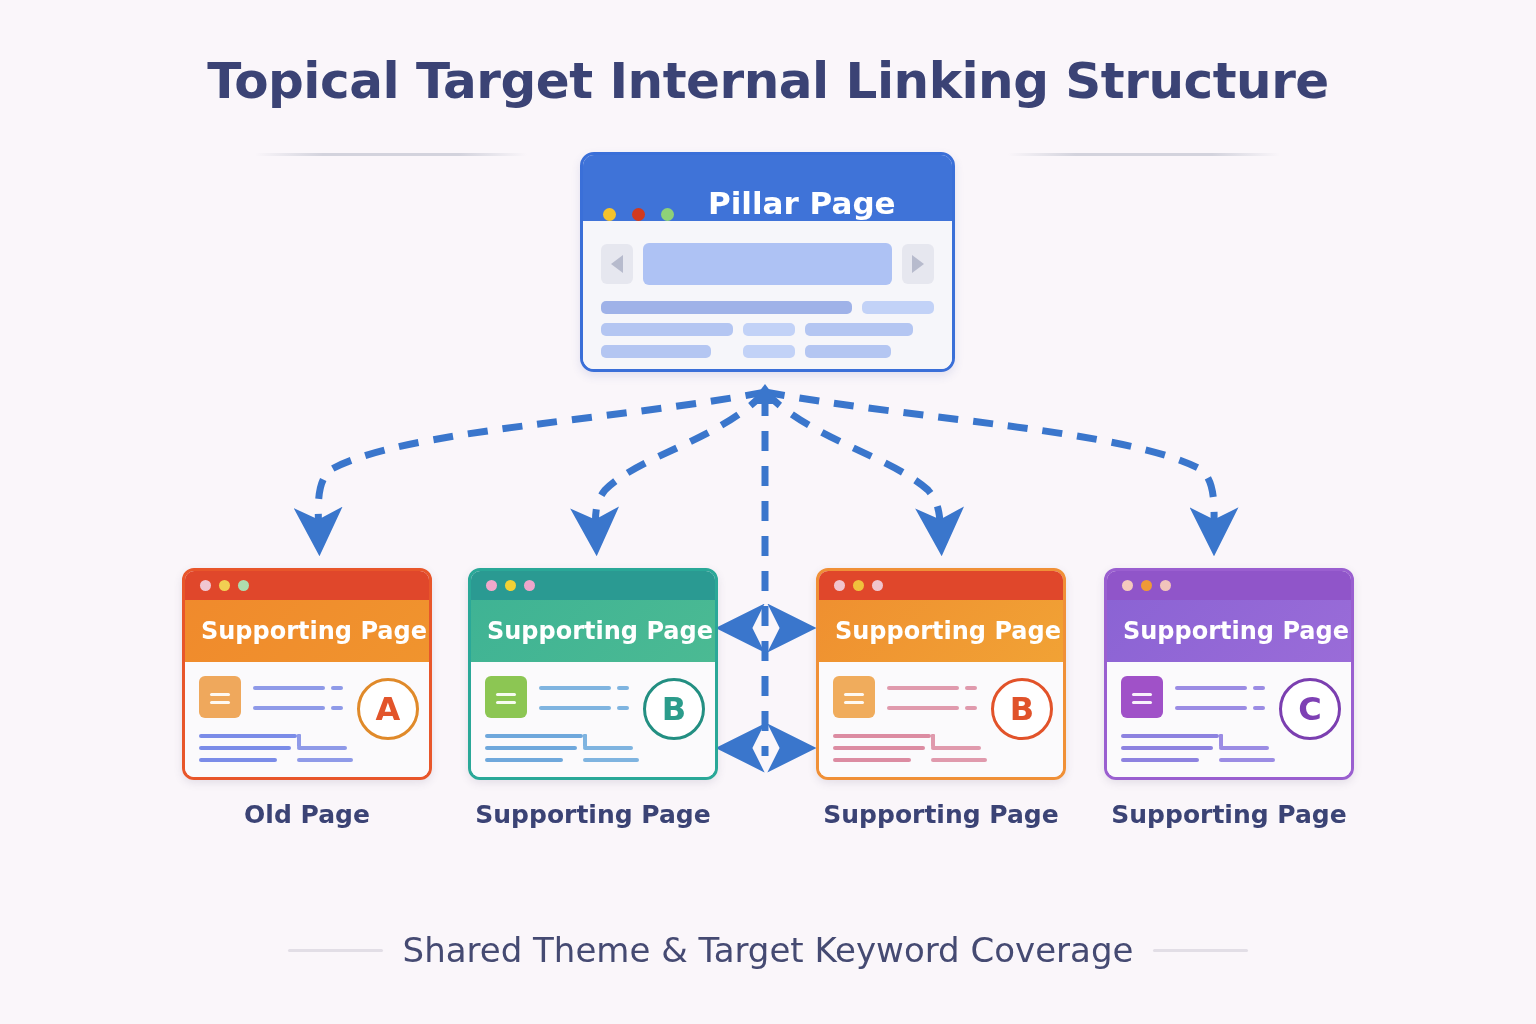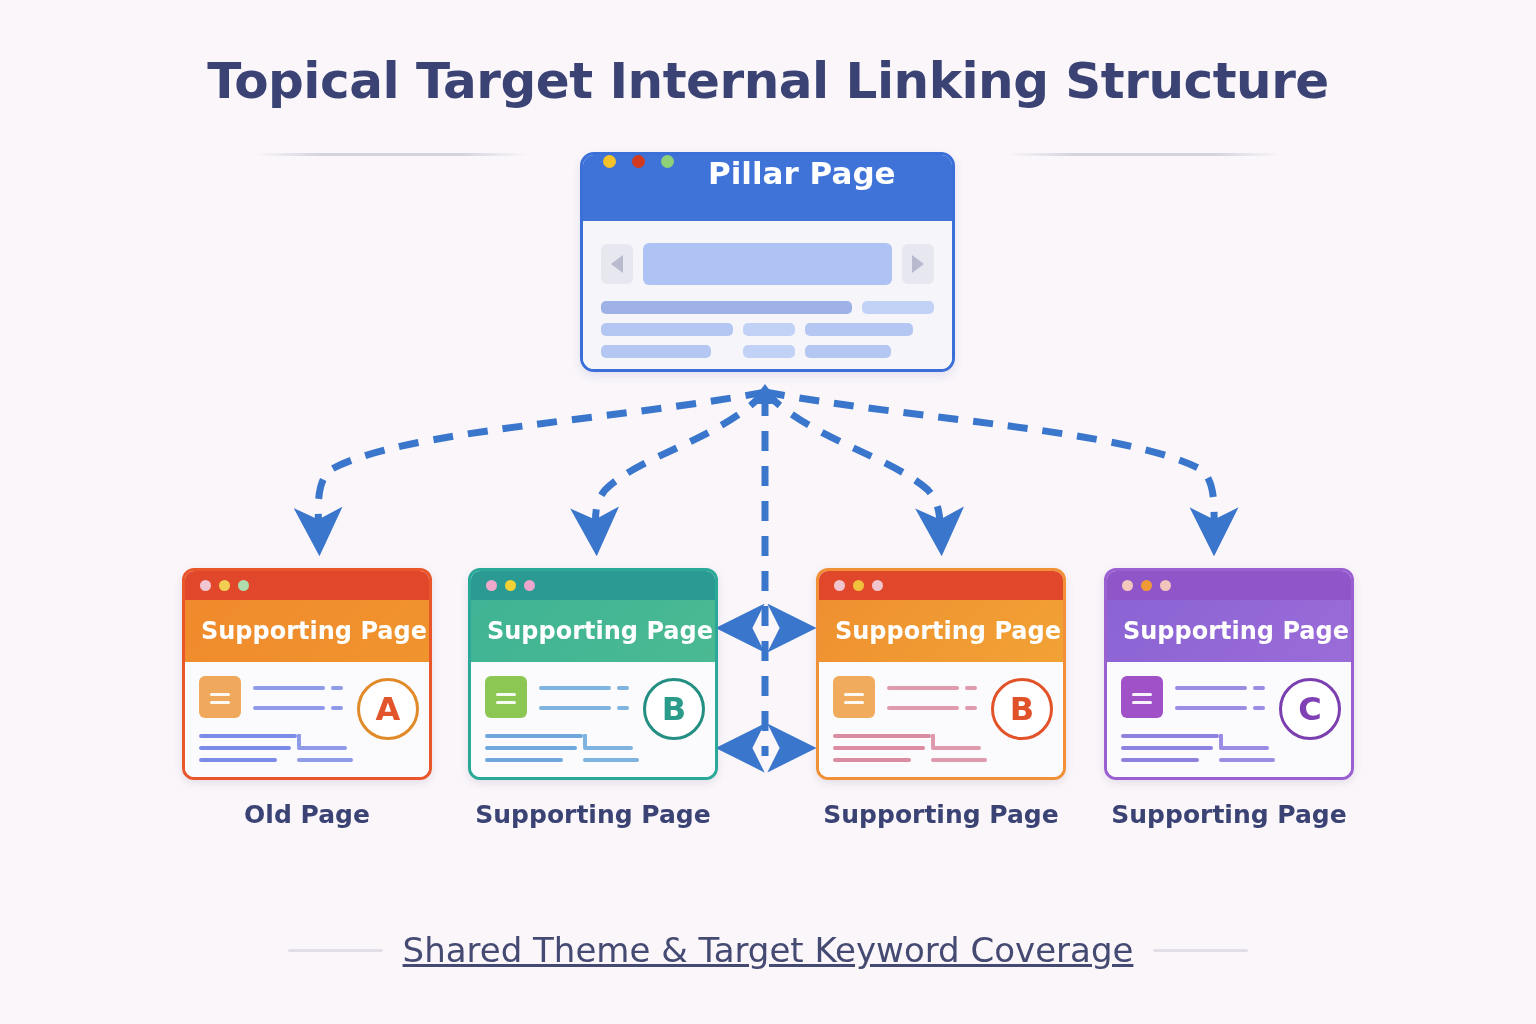--- a/index.html
+++ b/index.html
@@ -30,21 +30,21 @@
   .divider-right { left: 1008px; width: 272px; }
 
   
   .pillar {
     position: absolute; left: 580px; top: 152px; width: 375px; height: 220px;
     border: 3px solid #3a6fd8; border-radius: 14px;
     background: #f5f6fa; overflow: hidden;
     box-shadow: 0 4px 10px rgba(60,80,160,0.13);
   }
   .pillar-bar {
-    height: 66px; background: #3f73d8; display: flex; align-items: flex-start;
+    height: 66px; background: #3f73d8; display: flex; align-items: flex-end;
     padding-left: 20px; gap: 16px;
   }
   .dot { width: 13px; height: 13px; border-radius: 50%; flex: none; }
   .pillar-title {
     font-family: "DejaVu Sans", sans-serif;
     font-size: 31px; font-weight: bold; color: #ffffff;
     margin-left: 18px; white-space: nowrap;
   }
   .pillar-body { position: relative; height: 154px; background: #f6f6fa; padding: 22px 18px 0 18px; }
   .searchrow { display: flex; align-items: center; gap: 10px; }
@@ -99,21 +99,21 @@
   }
 
   
   .footer {
     position: absolute; left: 0; top: 930px; width: 1536px;
     display: flex; align-items: center; justify-content: center; gap: 20px;
   }
   .footer-rule { height: 3px; width: 95px; border-radius: 2px; background: #e2dee6; }
   .footer-text {
     font-family: "DejaVu Sans", sans-serif;
-    font-size: 34px; color: #454a72; white-space: nowrap; text-decoration: underline;
+    font-size: 34px; color: #454a72; white-space: nowrap;
   }
 </style>
 </head>
 <body style="background: rgb(250, 246, 250);">
 
 <div id="stage">
 
   <div class="title" style="color: rgb(59, 67, 117);">Topical Target Internal Linking Structure</div>
   <div class="divider-line divider-left"></div>
   <div class="divider-line divider-right"></div>

